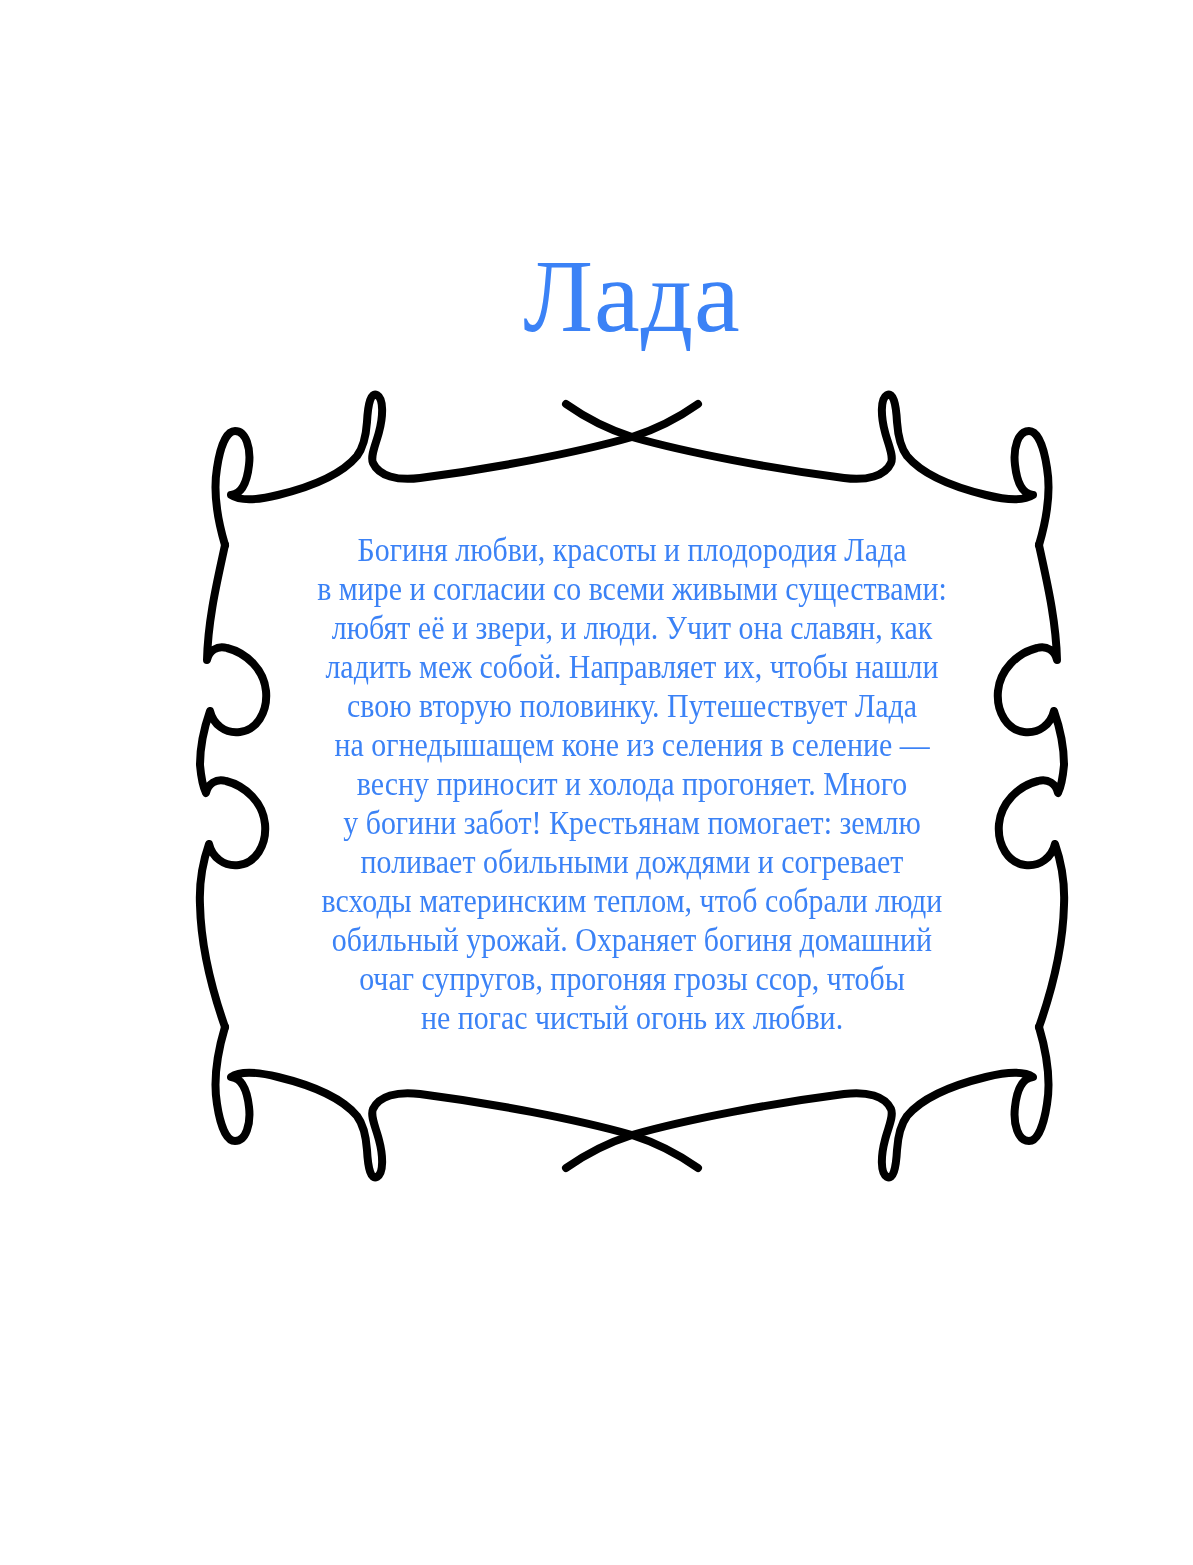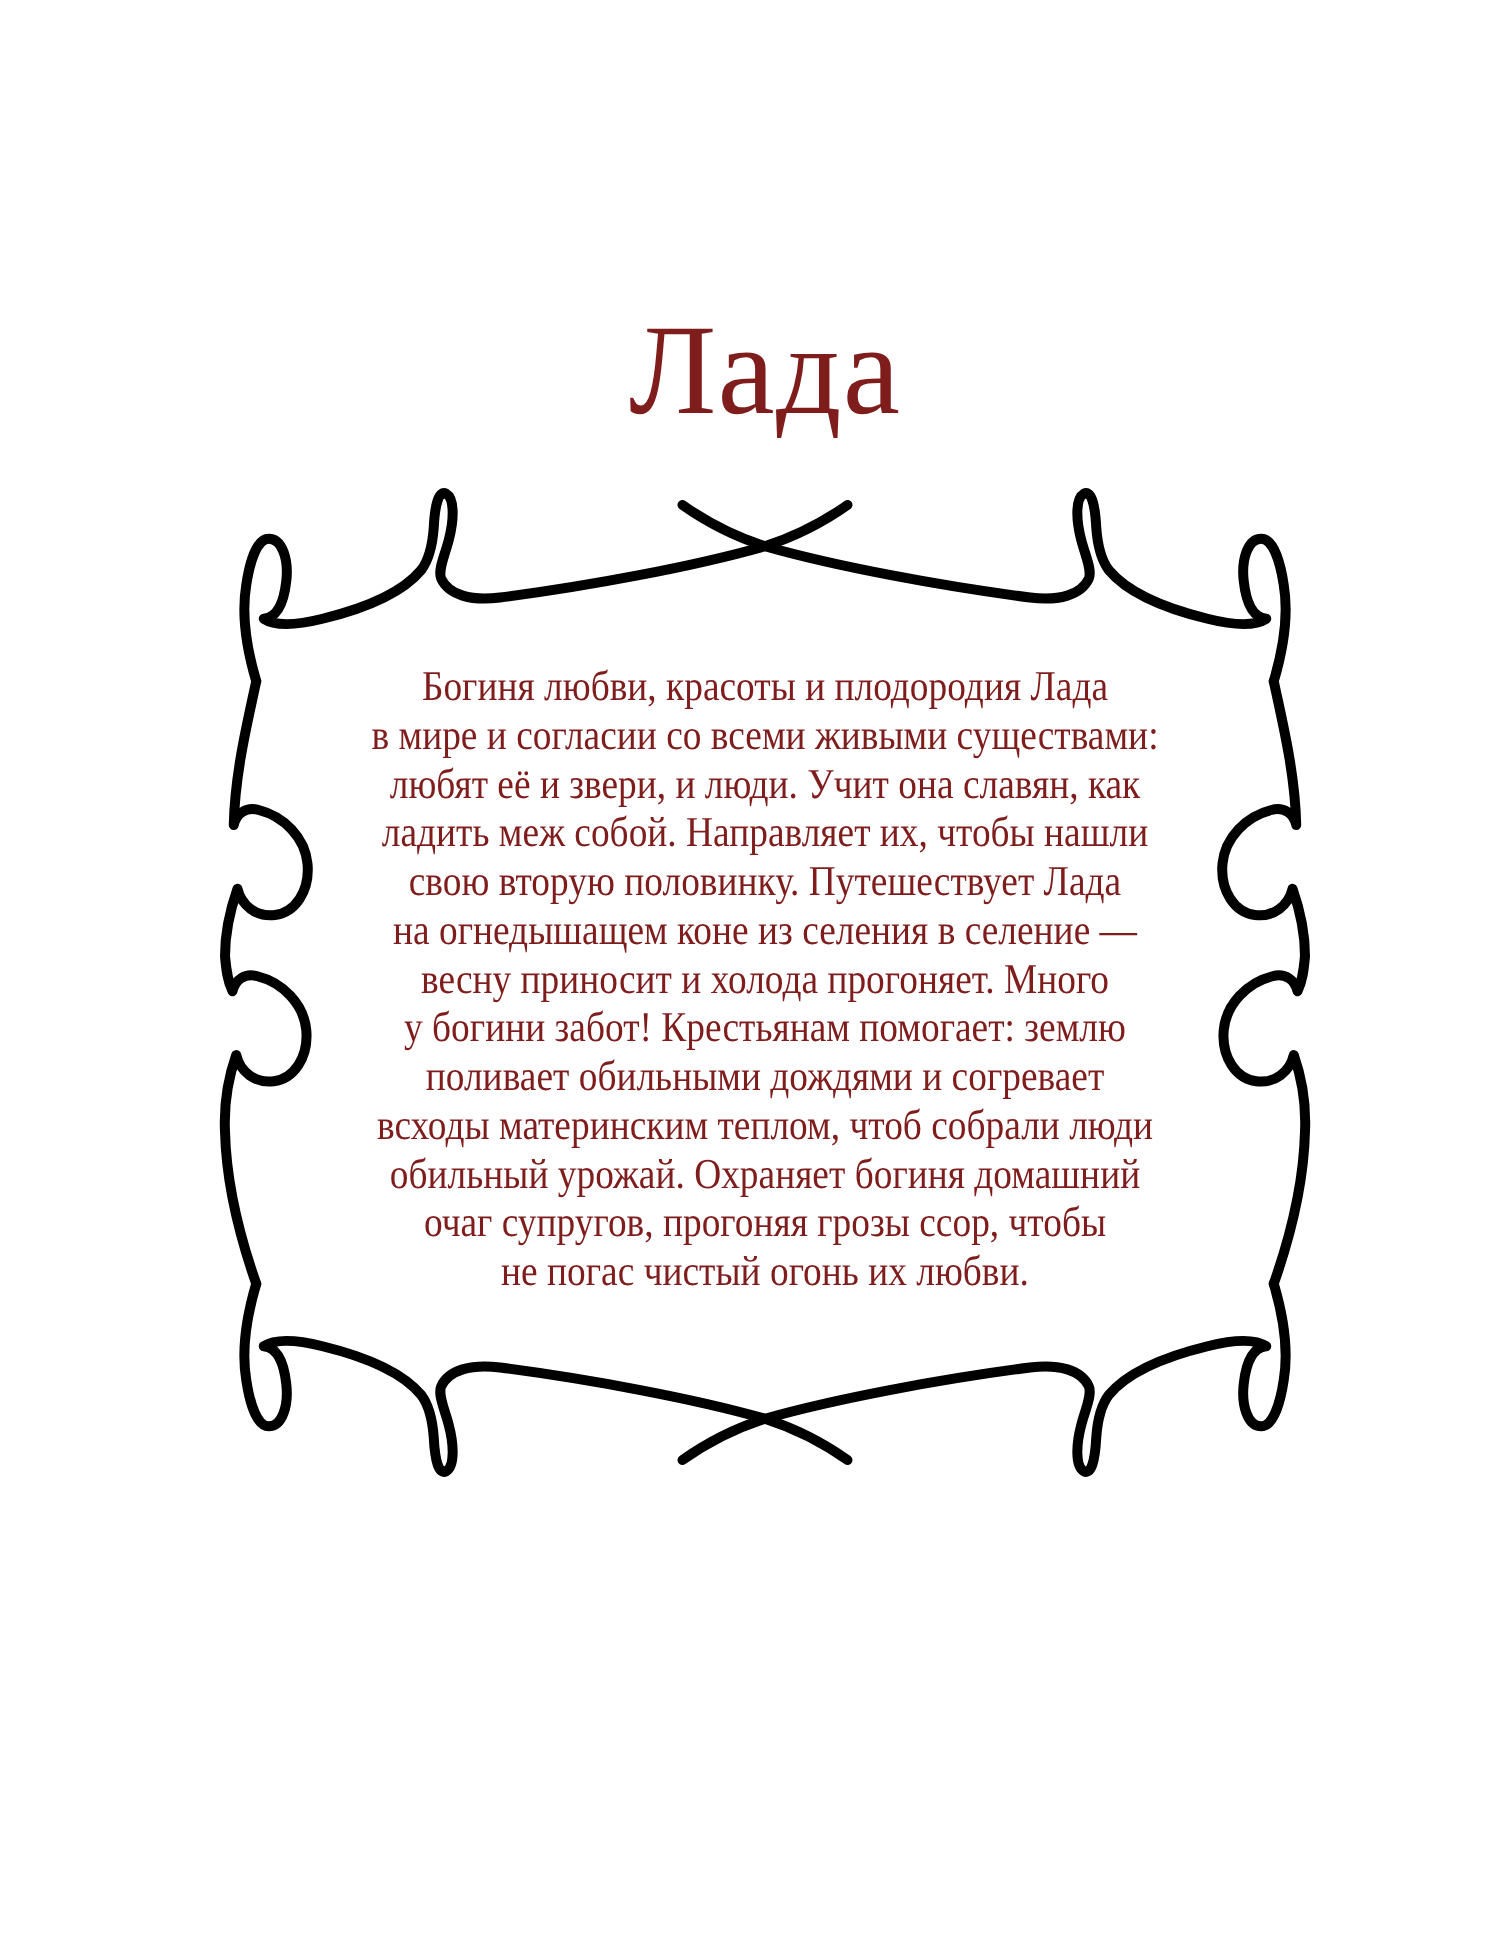--- a/index.html
+++ b/index.html
@@ -8,22 +8,23 @@
     background: #ffffff;
     width: 1193px;
     height: 1565px;
     overflow: hidden;
   }
   .page {
     position: relative;
     width: 954px;
     height: 1565px;
     font-family: "Liberation Serif", "DejaVu Serif", serif;
-    color: #7f1d1d;
+    color: #3b82f6;
     background: #ffffff;
+    margin-left: 20px;
   }
   .title {
     position: absolute;
     top: 176px;
     left: 32px;
     width: 1160px;
     text-align: center;
     font-size: 103px;
     line-height: 103px;
     font-weight: 400;

